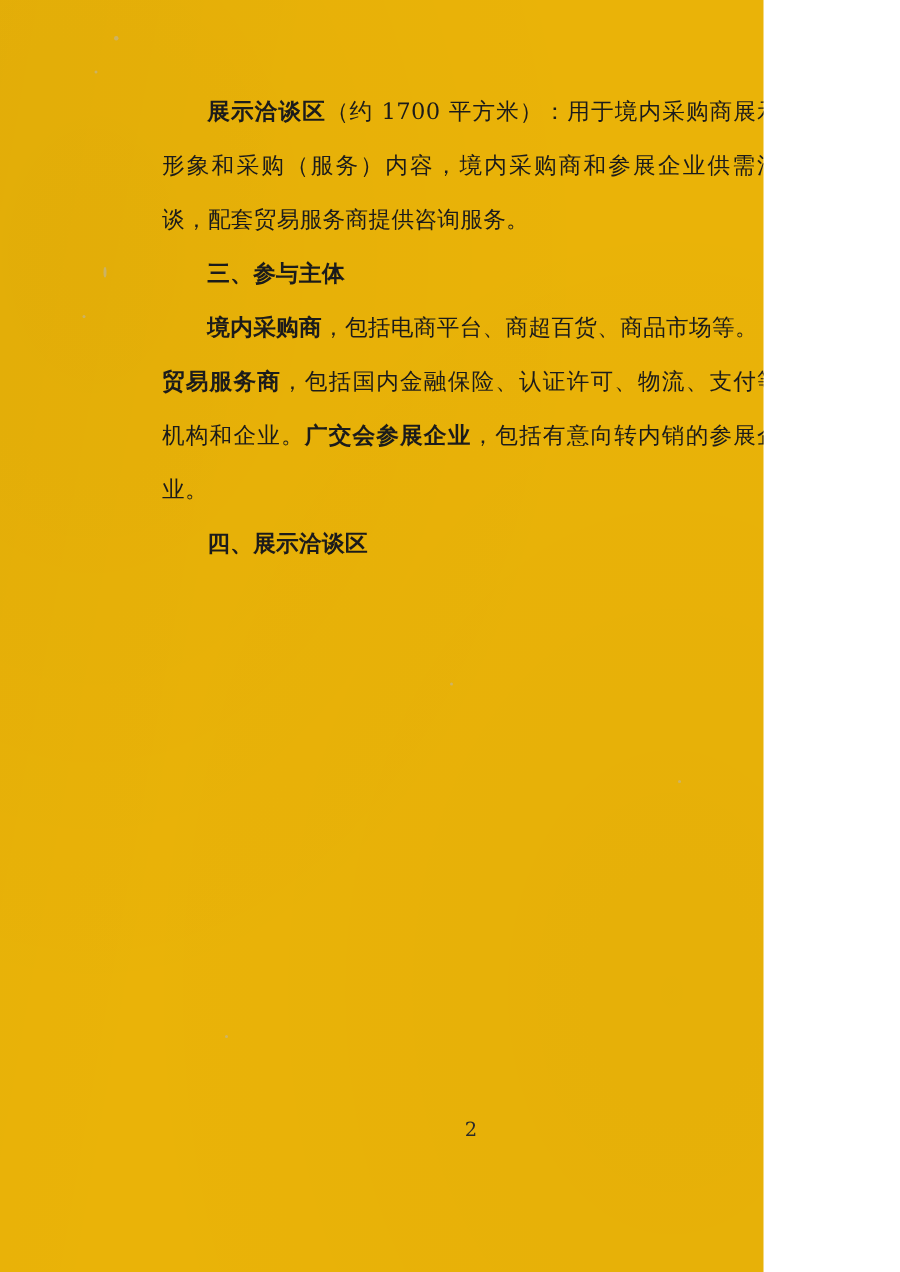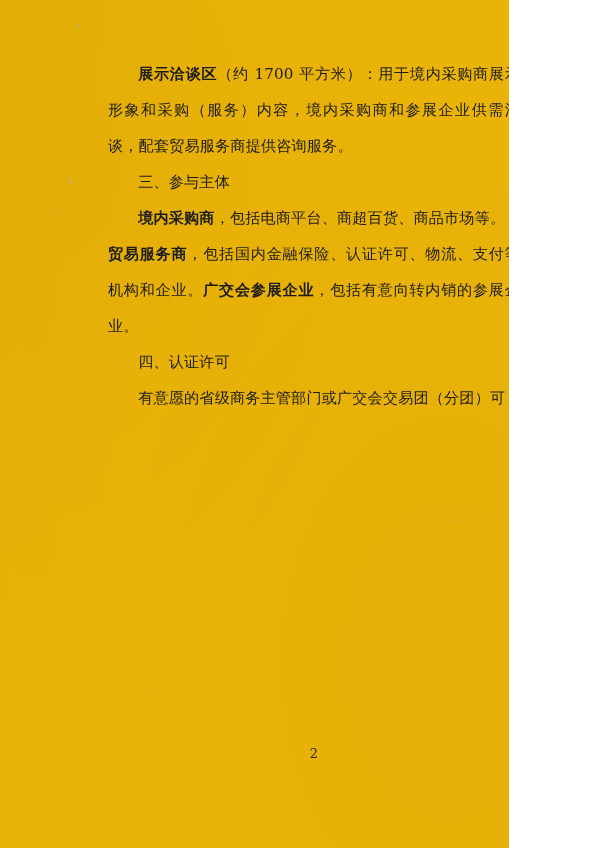--- a/index.html
+++ b/index.html
@@ -52,21 +52,21 @@
     text-justify: inter-ideograph;
     letter-spacing: 0.2px;
   }
   p.indent {
     text-indent: 2em;
   }
   .b {
     font-weight: bold;
   }
   .heading {
-    font-weight: normal;
+    font-weight: bold;
   }
   .pagenum {
     position: absolute;
     left: 0;
     top: 690px;
     width: 412px;
     text-align: center;
     font-size: 13px;
     color: #2a2a2a;
     font-family: "DejaVu Serif", "Liberation Serif", serif;
@@ -93,23 +93,22 @@
     <p class="para indent"><span class="b">展示洽谈区</span><span>（约 1700 平方米）：用于境内采购商展示形象和采购（服务）内容，境内采购商和参展企业供需洽谈，配套贸易服务商提供咨询服务。</span></p>
 
 
 
     <p class="para indent heading"><span>三、参与主体</span></p>
 
     <p class="para indent"><span class="b">境内采购商</span><span>，包括电商平台、商超百货、商品市场等。</span></p>
 
     <p class="para"><span class="b">贸易服务商</span><span>，包括国内金融保险、认证许可、物流、支付等机构和企业。</span><span class="b">广交会参展企业</span><span>，包括有意向转内销的参展企业。</span></p>
 
-    <p class="para indent heading"><span>四、认证许可</span></p>
+    <p class="para indent heading"><span>四、展示洽谈区</span></p>
 
 
 
 
 
-    <p class="para indent"><span>有意愿的省级商务主管部门或广交会交易团（分团）可</span></p>
 
     <div class="pagenum">2</div>
   </div>
 </div>
 
 </body></html>

